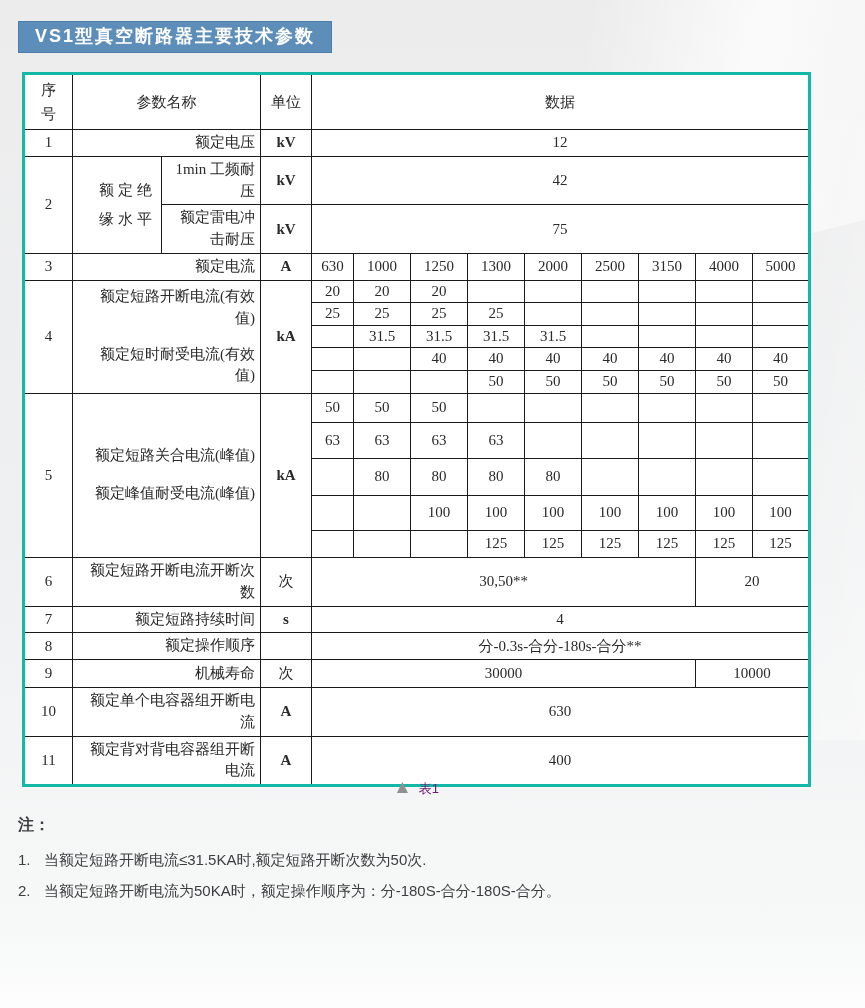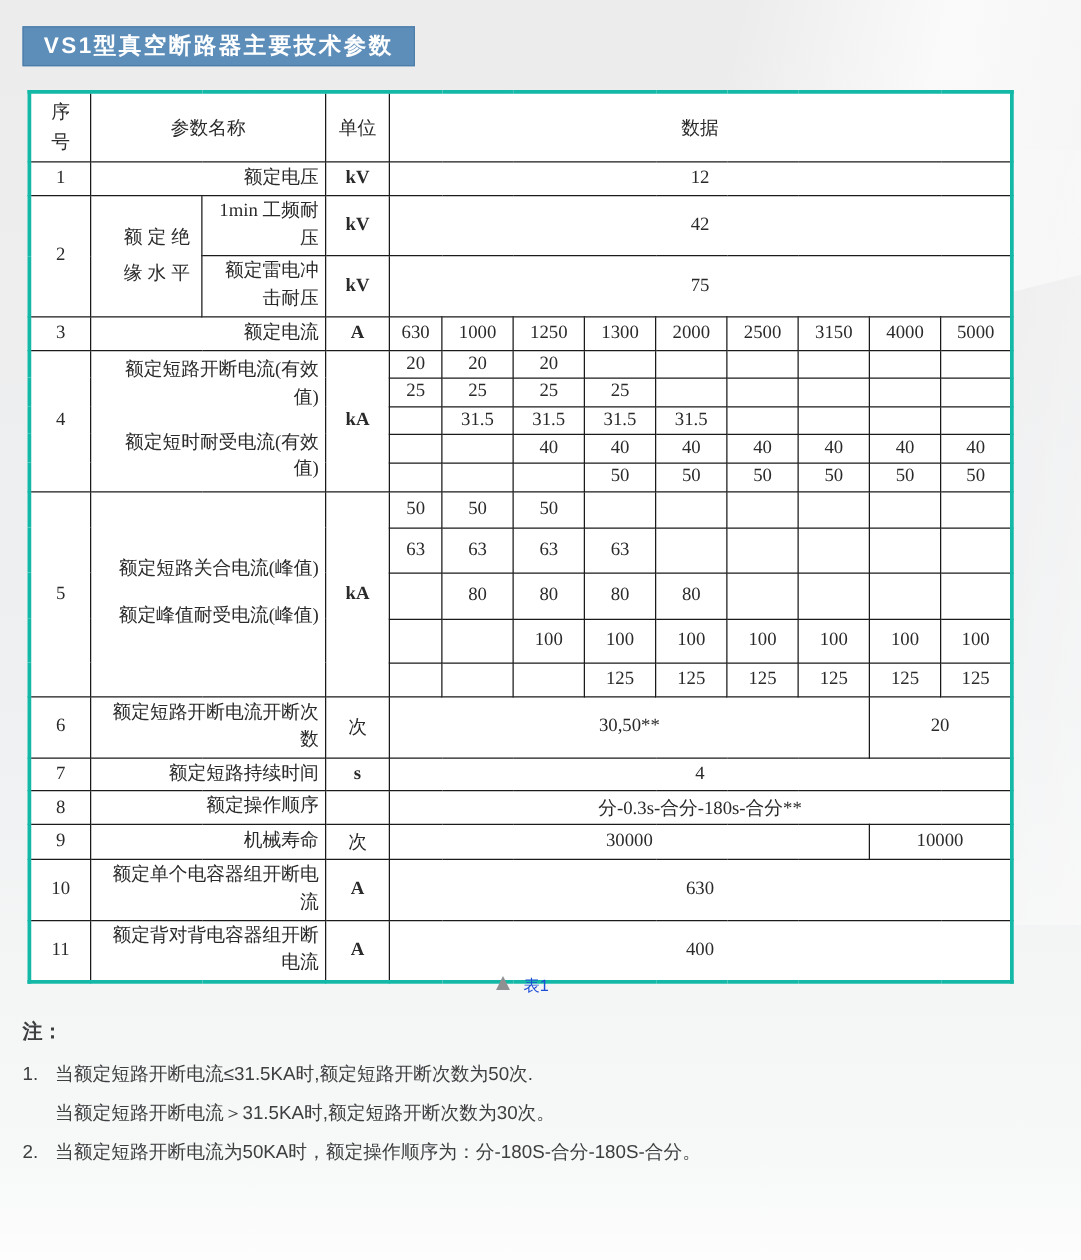--- a/index.html
+++ b/index.html
@@ -41,21 +41,21 @@
   .gap{height:16px;}
   tr.h-head{height:56px;} tr.h22{height:22px;} tr.h23{height:23px;} tr.h24{height:24px;}
   tr.h27{height:27px;} tr.h28{height:28px;} tr.h29{height:29px;} tr.h34{height:34px;}
   tr.h35{height:35px;} tr.h36{height:36px;} tr.h37{height:37px;} tr.h44{height:44px;}
   tr.h48{height:48px;} tr.h49{height:49px;}
 
   
   .caption{position:absolute;left:22px;top:774px;width:788px;
     display:flex;align-items:center;justify-content:center;gap:7px;}
   .caption .tri{color:#8e9092;font-size:19px;line-height:1;}
-  .caption .lbl{color:#1d4ed8;font-size:13px;padding-top:6px;}
+  .caption .lbl{color:#701a75;font-size:13px;padding-top:6px;}
 
   
   .notes{position:absolute;left:18px;top:815px;width:820px;color:#3e3e40;}
   .notes-heading{font-size:16px;font-weight:bold;margin-bottom:14px;}
   .note-line{font-size:15px;line-height:20px;margin-bottom:11px;display:flex;}
   .note-num{width:26px;flex:none;}
   .note-cont{padding-left:26px;}
 </style>
 </head>
 <body>
@@ -303,20 +303,17 @@
   <span class="tri">▲</span>
   <span class="lbl">表1</span>
 </div>
 
 <div class="notes">
   <div class="notes-heading">注：</div>
   <div class="note-line">
     <span class="note-num">1.</span>
     <span>当额定短路开断电流≤31.5KA时,额定短路开断次数为50次.</span>
   </div>
-  <div class="note-line note-cont">
-    <span>当额定短路开断电流＞31.5KA时,额定短路开断次数为30次。</span>
-  </div>
   <div class="note-line">
     <span class="note-num">2.</span>
     <span>当额定短路开断电流为50KA时，额定操作顺序为：分-180S-合分-180S-合分。</span>
   </div>
 </div>
 
 </body></html>

